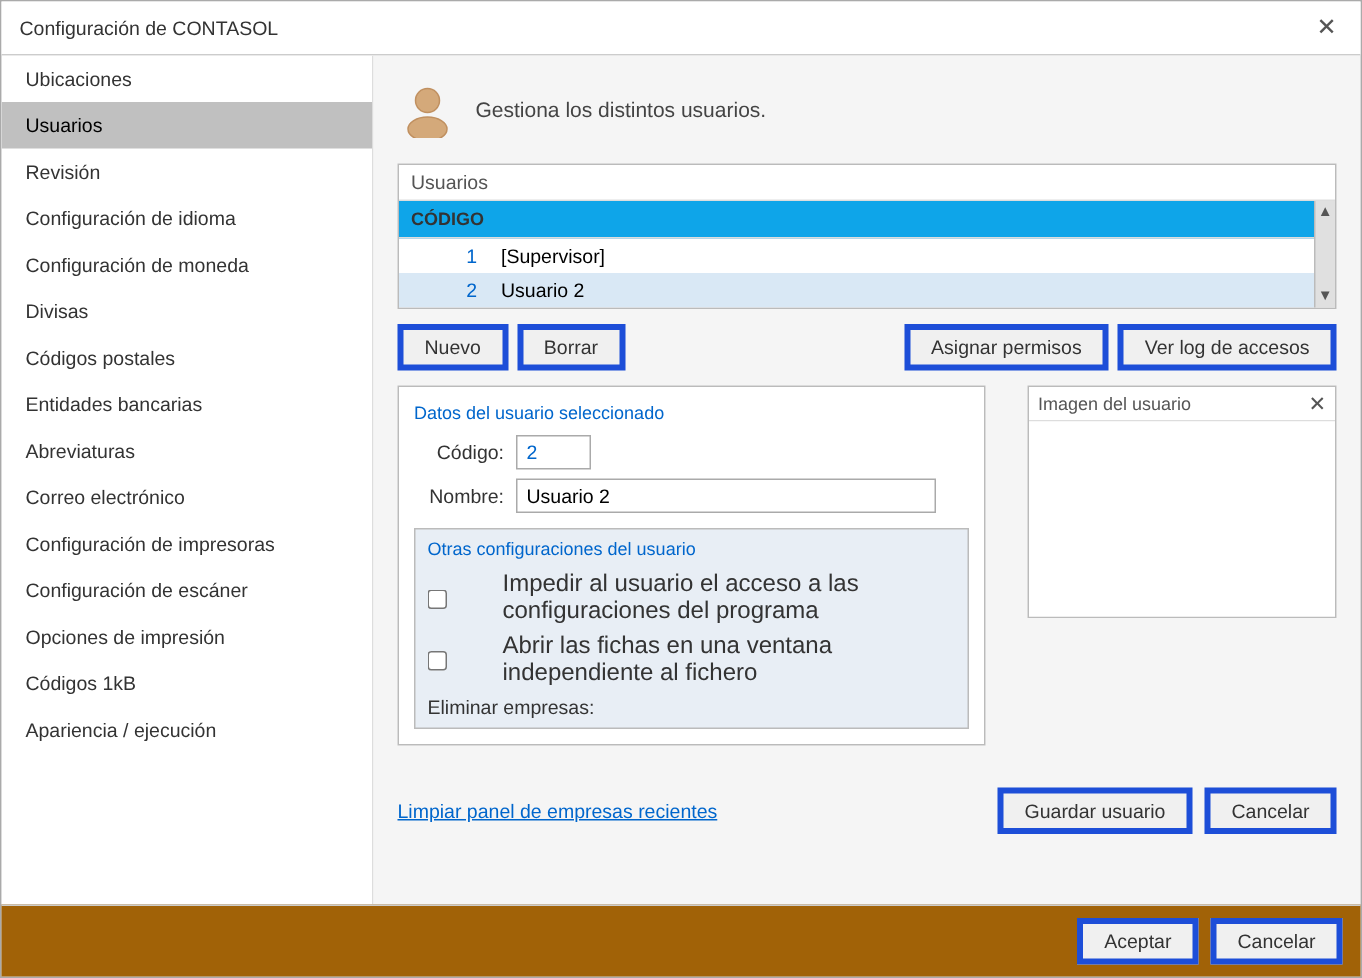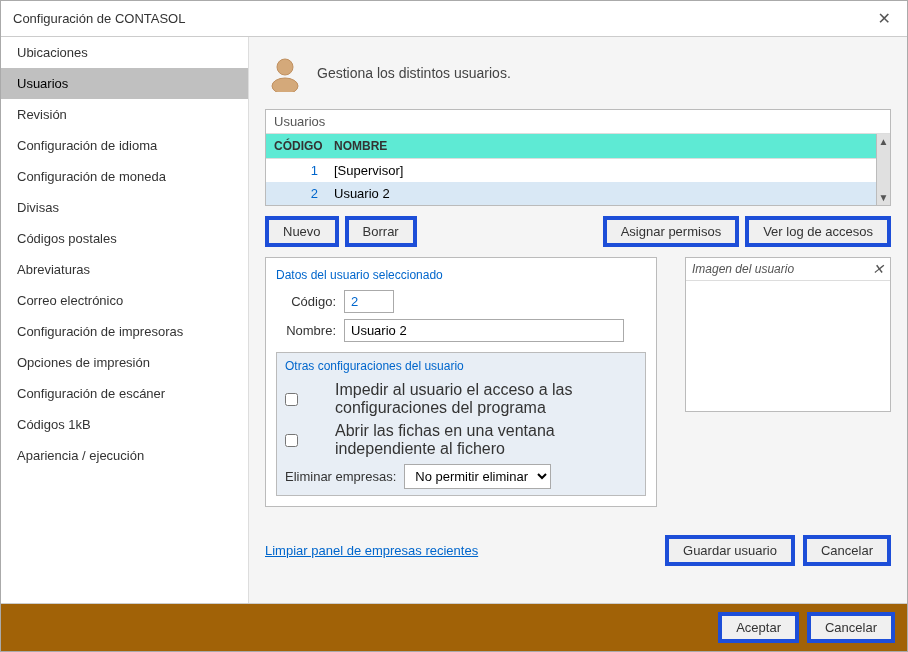--- a/index.html
+++ b/index.html
@@ -97,21 +97,21 @@
       font-size: 13px;
       color: #555;
       padding: 4px 8px;
       border-bottom: 1px solid #ddd;
     }
     .table-header-row {
       display: grid;
       grid-template-columns: 60px 1fr;
       padding: 5px 0;
       border-bottom: 1px solid #ddd;
-      background: #5eead4;
+      background: #0ea5e9;
     }
     .table-header-row span { font-size: 12px; color: #333; padding: 0 8px; }
     .table-header-row span.h-codigo { text-align: right; font-weight: bold; }
     .table-header-row span.h-nombre { font-weight: bold; }
     .table-row-item {
       display: grid;
       grid-template-columns: 60px 1fr;
       padding: 4px 0;
     }
     .table-row-item span { font-size: 13px; padding: 0 8px; }
@@ -275,25 +275,26 @@
 
     <div class="sidebar">
 
     <div class="sidebar-item">Ubicaciones</div>
         <div class="sidebar-item active">Usuarios</div>
         <div class="sidebar-item">Revisión</div>
         <div class="sidebar-item">Configuración de idioma</div>
         <div class="sidebar-item">Configuración de moneda</div>
         <div class="sidebar-item">Divisas</div>
         <div class="sidebar-item">Códigos postales</div>
+        <div class="sidebar-item">Entidades bancarias</div>
         <div class="sidebar-item">Abreviaturas</div>
         <div class="sidebar-item">Correo electrónico</div>
         <div class="sidebar-item">Configuración de impresoras</div>
+        <div class="sidebar-item">Configuración de escáner</div>
         <div class="sidebar-item">Opciones de impresión</div>
-        <div class="sidebar-item">Configuración de escáner</div>
         <div class="sidebar-item">Códigos 1kB</div>
         <div class="sidebar-item">Apariencia / ejecución</div>
       </div>
 
     <div class="right-panel">
 
       <div class="panel-header">
         <div class="user-icon">
           <svg width="38" height="38" viewBox="0 0 38 38">
             <circle cx="19" cy="13" r="8" fill="#d4a97a" stroke="#c09060" stroke-width="1"></circle>
@@ -302,21 +303,20 @@
         </div>
         <span class="panel-title-text">Gestiona los distintos usuarios.</span>
       </div>
 
       <div class="users-section">
         <div class="users-section-title">Usuarios</div>
         <div style="display:flex;">
           <div style="flex:1;">
             <div class="table-header-row">
               <span class="h-codigo">CÓDIGO</span>
-              <span class="h-nombre">NOMBRE</span>
             </div>
             <div class="table-scroll">
 
             <div class="table-row-item">
                   <span class="r-num">1</span>
                   <span>[Supervisor]</span>
                 </div>
                 <div class="table-row-item selected">
                   <span class="r-num">2</span>
                   <span>Usuario 2</span>
@@ -357,29 +357,26 @@
               <div class="checkbox-row">
                 <input type="checkbox" style="">
                 <span class="checkbox-label">Impedir al usuario el acceso a las configuraciones del programa</span>
               </div>
               <div class="checkbox-row">
                 <input type="checkbox" style="">
                 <span class="checkbox-label">Abrir las fichas en una ventana independiente al fichero</span>
               </div>
               <div class="eliminar-row">
                 <span class="eliminar-label">Eliminar empresas:</span>
-                <select class="select-field">
-                  
-                <option>No permitir eliminar</option><option>Permitir eliminar</option><option>Preguntar siempre</option></select>
               </div>
             </div>
           </div>
         </div>
 
-        <div style="width:206px; flex-shrink:0;font-style:italic;">
+        <div style="width:206px; flex-shrink:0;">
           <div style="border:1px solid #bbb; background:#fff;">
             <div class="imagen-title">
               <span>Imagen del usuario</span>
               <span class="imagen-close">✕</span>
             </div>
             <div style="height:130px; background:#fff;"></div>
           </div>
         </div>
       </div>
 

